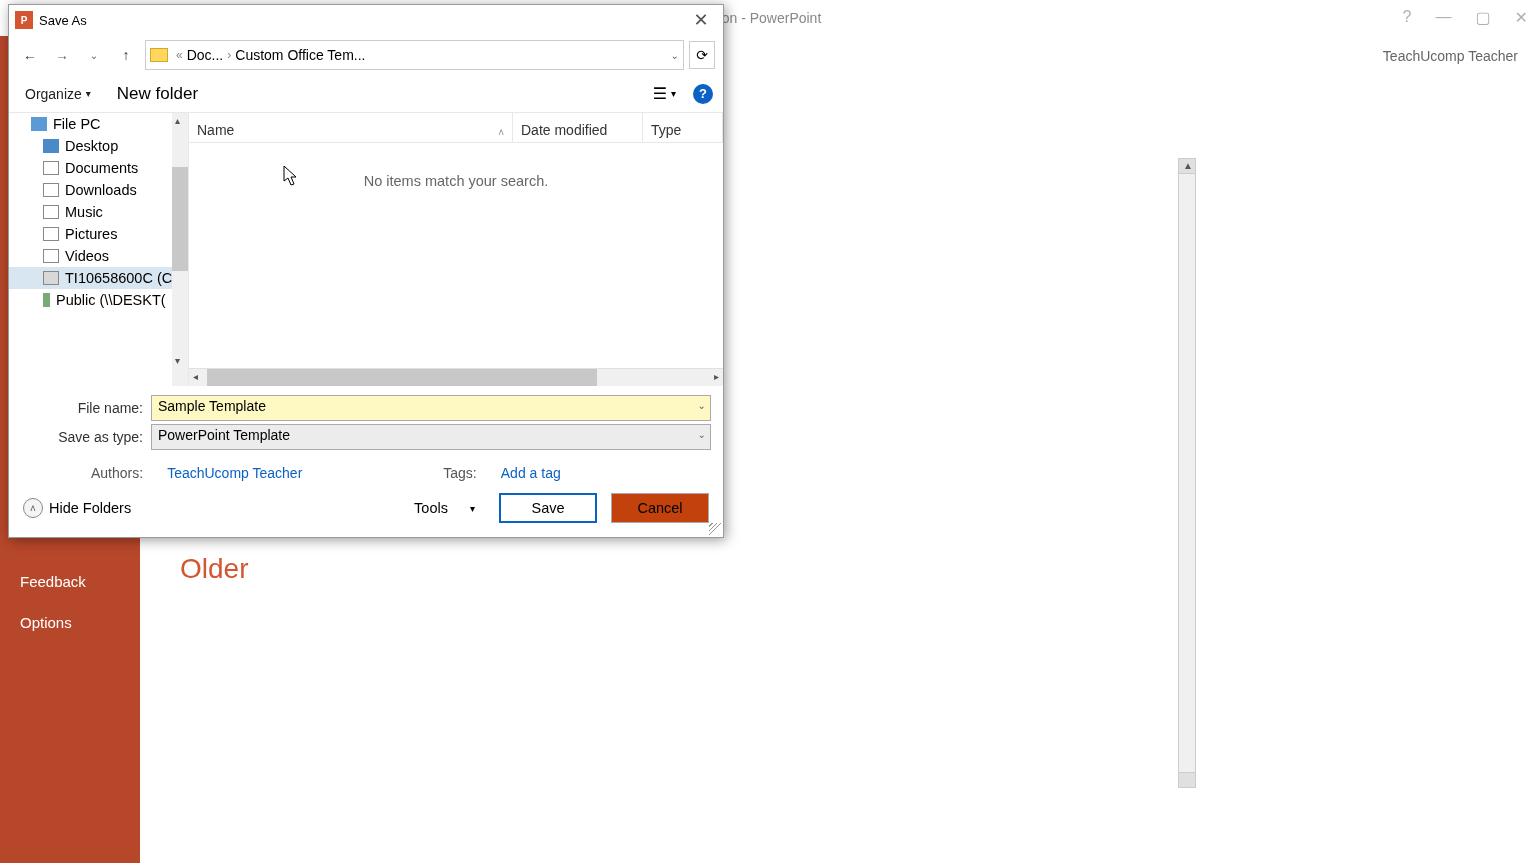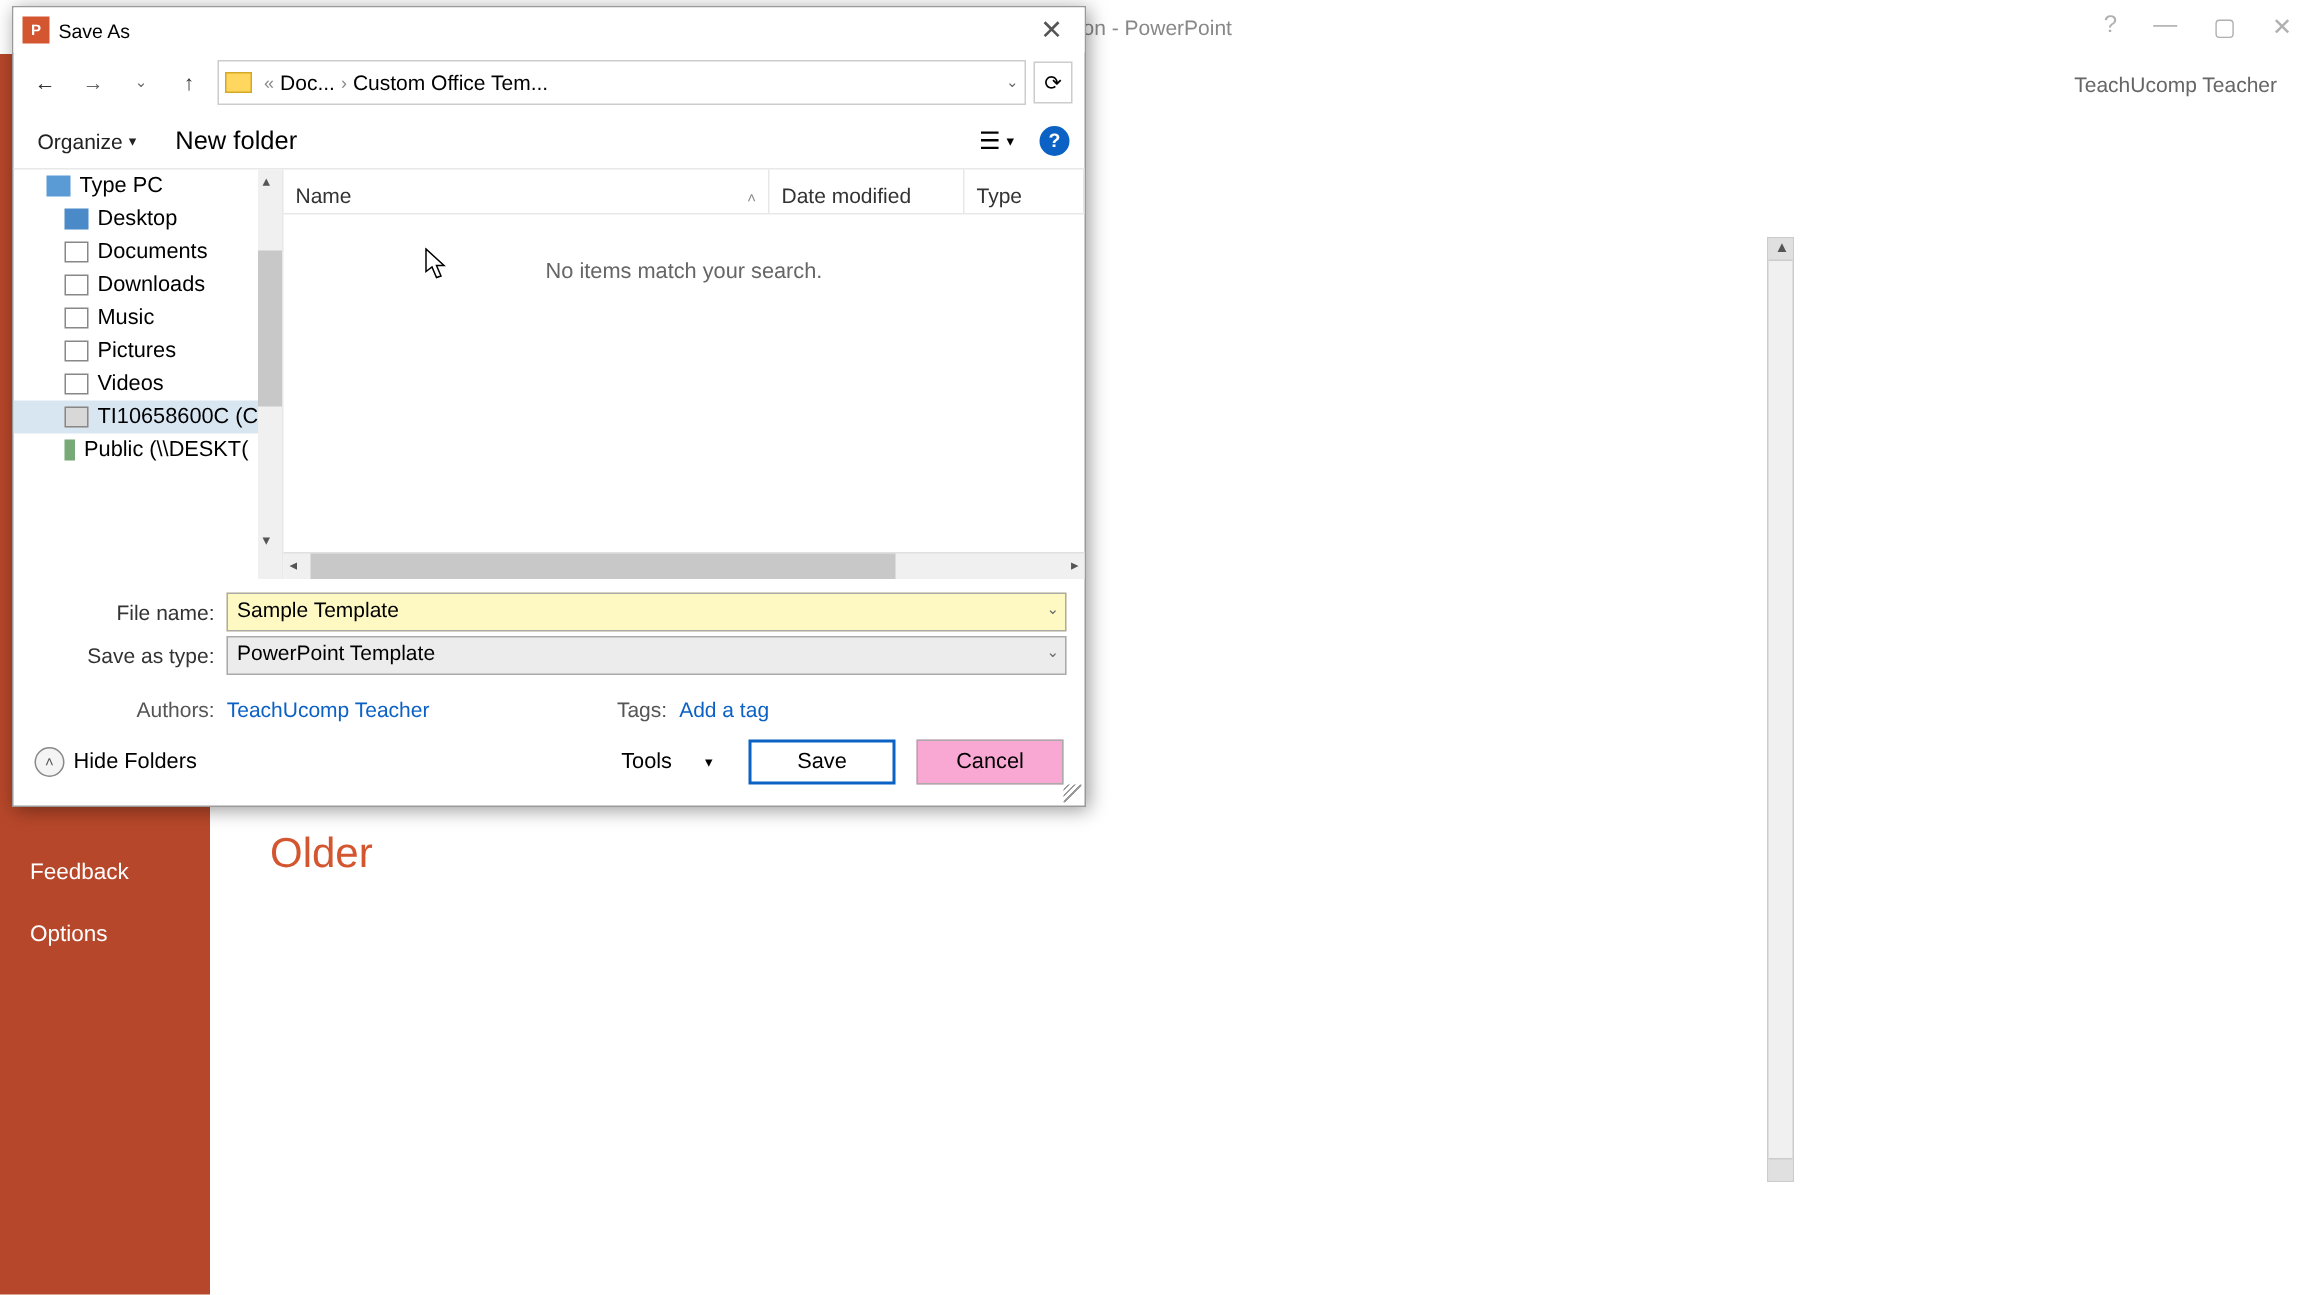--- a/index.html
+++ b/index.html
@@ -74,29 +74,29 @@
 .fl-hscroll .thumb { position:absolute; left:18px; top:0; bottom:0; width:390px; background:#c8c8c8;}
 .fl-hscroll .arr { position:absolute; top:2px; font-size:10px; color:#555;}
 
 .dlg-fields { padding: 6px 12px 4px; }
 .field-row { display: flex; align-items: center; margin: 3px 0; }
 .field-label { width: 130px; text-align: right; padding-right: 8px; font-size: 14px; color: #333; }
 .field-input { flex: 1; height: 26px; border: 1px solid #aaa; padding: 2px 6px; font-size: 14px; background:#fef9c3; position:relative;}
 .field-input .dd { position:absolute; right:4px; top:4px; color:#666; font-size:10px;}
 .field-input.sel-look { background:#ececec;}
 
-.meta-row { display: flex; padding: 8px 12px 4px 40px; font-size: 14px; gap: 8px; }
+.meta-row { display: flex; padding: 8px 12px 4px 40px; font-size: 14px; gap: 24px; }
 .meta-row .lbl { color:#555;}
 .meta-row .val-link { color:#0b61c4;}
 
 .dlg-buttons { display: flex; align-items: center; padding: 8px 14px 14px; gap: 14px; }
 .hide-folders { display:flex; align-items:center; gap:6px; font-size:14.5px;}
 .hide-folders .circ { width:20px; height:20px; border-radius:50%; border:1px solid #888; background:#f4f4f4; display:inline-flex; align-items:center; justify-content:center; font-size:10px; color:#555;}
 .tools-btn { margin-left:auto; font-size:14.5px; display:flex; align-items:center; gap:22px; padding:4px 10px;}
-.btn { width: 98px; height: 30px; border: 1px solid #aaa; background: #f9a8d4; font-size: 14.5px; display:inline-flex; align-items:center; justify-content:center;}
+.btn { width: 98px; height: 30px; border: 1px solid #aaa; background: #c2410c; font-size: 14.5px; display:inline-flex; align-items:center; justify-content:center;}
 .btn.primary { border: 2px solid #0b61c4; background:#fff;}
 
 .cursor { position:absolute; left:283px; top:165px; width:16px; height:22px; pointer-events:none;}
 .cursor svg { width:100%; height:100%;}
 
 .grip { position:absolute; right:2px; bottom:2px; width:12px; height:12px; background:
   linear-gradient(135deg, transparent 0 2px, #999 2px 3px, transparent 3px 5px, #999 5px 6px, transparent 6px 8px, #999 8px 9px, transparent 9px);}
 </style>
 </head>
 <body>
@@ -161,21 +161,21 @@
       <span>☰</span>
       <span style="font-size:10px">▾</span>
     </div>
     <div class="help-btn">?</div>
   </div>
 
   <div class="dlg-body">
     <div class="tree">
       <div class="tree-item" style="padding-left:22px">
           <span class="tree-ico ico-pc"></span>
-          <span>Type PC</span>
+          <span>File PC</span>
         </div>
       <div class="tree-item">
           <span class="tree-ico ico-desktop"></span>
           <span>Desktop</span>
         </div>
       <div class="tree-item">
           <span class="tree-ico ico-docs"></span>
           <span>Documents</span>
         </div>
       <div class="tree-item">

